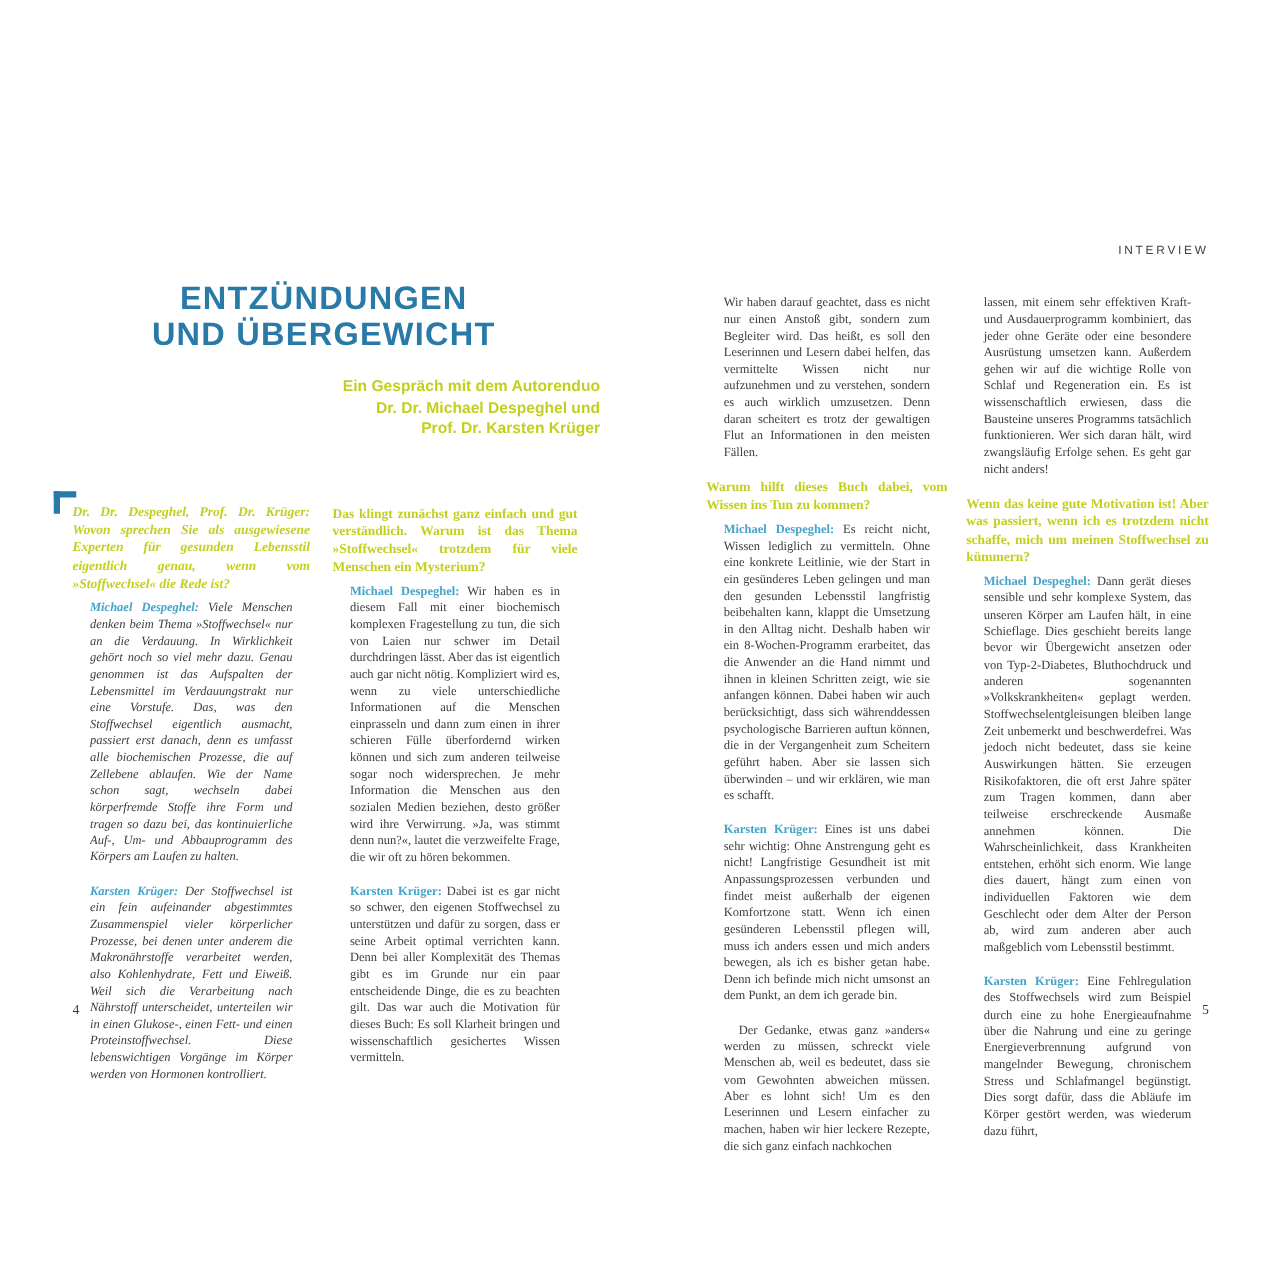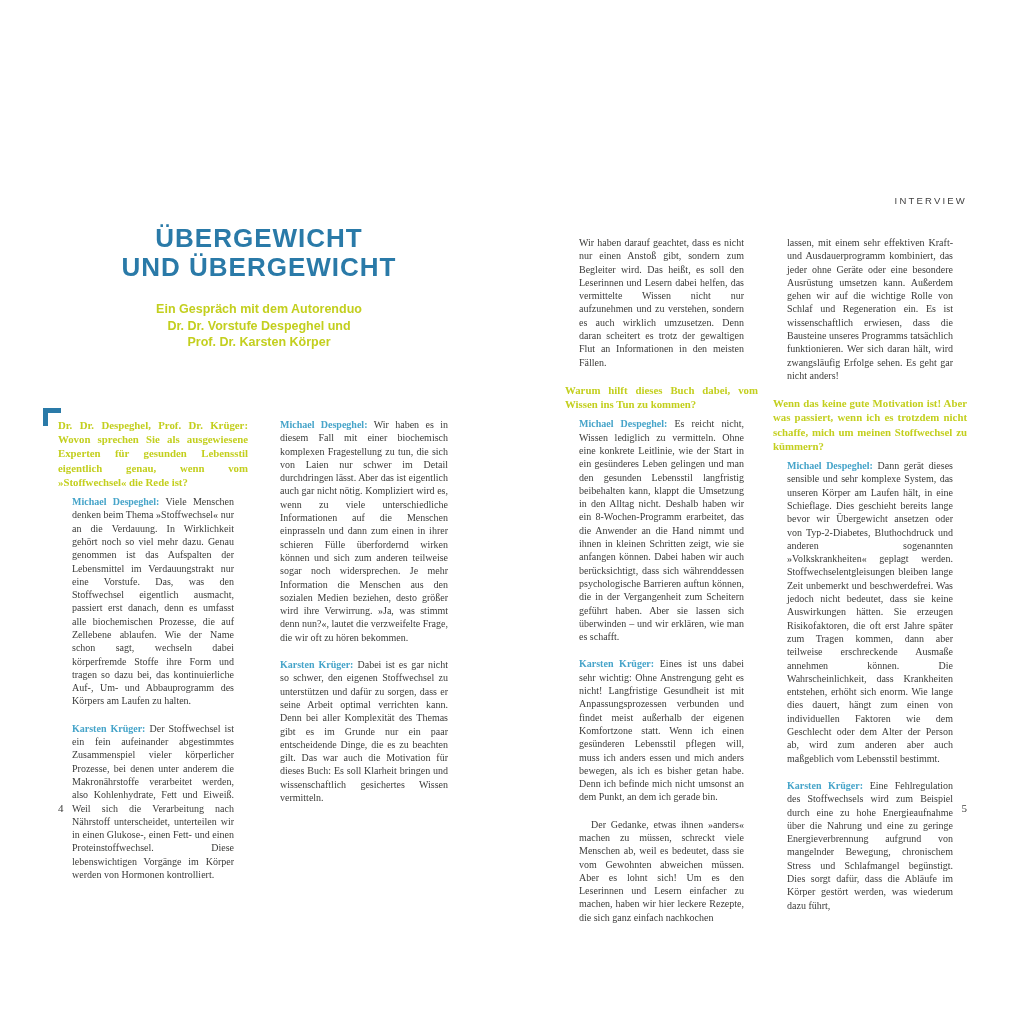--- a/index.html
+++ b/index.html
@@ -21,35 +21,35 @@
   }
   .title-block{position:absolute;left:38px;top:224px;width:442px;text-align:center;}
   .title{margin:0;}
   .title-line{
     display:block;font-family:"Liberation Sans", sans-serif;font-weight:bold;
     font-size:26px;line-height:29px;letter-spacing:1px;color:var(--title-teal);
   }
   .subtitle{margin-top:19px;}
   .subtitle-line{
     display:block;font-family:"Liberation Sans", sans-serif;
-    font-size:12.5px;line-height:16.5px;color:var(--question-green);font-weight:bold;
+    font-size:12.5px;line-height:16.5px;color:var(--question-green);font-weight:bold;text-align:right;
   }
   .col{position:absolute;font-size:10px;line-height:13.3px;}
   .col p{margin:14px;text-align:justify;hyphens:auto;}
   .q{
     font-weight:bold;color:var(--question-green);
     font-size:10.8px;line-height:14.2px;text-align:left;
     margin:13px 0 6px !important;
   }
   .col .q:first-child{margin-top:0 !important;}
   .para + .para{margin-top:13px;}
   .q + .para{margin-top:0;}
   .para.indent{margin-top:0;text-indent:12px;}
   .speaker{font-weight:bold;color:var(--speaker-blue);}
-  #col1{left:58px;top:408px;width:190px;}
+  #col1{left:58px;top:393px;width:190px;font-style:italic;}
   #col1 .q{margin-top:10px !important;}
   #col2{left:266px;top:404px;width:196px;}
   #col3{left:565px;top:222px;width:193px;}
   #col4{left:773px;top:222px;width:194px;}
   .bracket{
     position:absolute;left:-15px;top:0;width:13px;height:13px;
     border-top:5px solid var(--title-teal);border-left:5px solid var(--title-teal);
   }
   .pagenum{
     position:absolute;top:802px;font-size:11px;color:var(--body-text);
@@ -60,48 +60,49 @@
 </style>
 </head>
 <body>
 
 <div class="spread">
 
   <div class="header-label">INTERVIEW</div>
 
   <div class="title-block">
     <h1 class="title">
-      <span class="title-line">ÜBERGEWICHT</span>
+      <span class="title-line">ENTZÜNDUNGEN</span>
       <span class="title-line">UND ÜBERGEWICHT</span>
     </h1>
     <div class="subtitle">
       <span class="subtitle-line">Ein Gespräch mit dem Autorenduo</span>
-      <span class="subtitle-line">Dr. Dr. Vorstufe Despeghel und</span>
-      <span class="subtitle-line">Prof. Dr. Karsten Körper</span>
+      <span class="subtitle-line">Dr. Dr. Michael Despeghel und</span>
+      <span class="subtitle-line">Prof. Dr. Karsten Krüger</span>
     </div>
   </div>
 
   <div class="col" id="col1">
     <div class="bracket"></div>
     <p class="q">Dr. Dr. Despeghel, Prof. Dr. Krüger: Wovon sprechen Sie als ausgewiesene Experten für gesunden Lebensstil eigentlich genau, wenn vom »Stoffwechsel« die Rede ist?</p>
     <p class="para"><span class="speaker">Michael Despeghel:</span> <span>Viele Menschen denken beim Thema »Stoffwechsel« nur an die Verdauung. In Wirklichkeit gehört noch so viel mehr dazu. Genau genommen ist das Aufspalten der Lebensmittel im Verdauungstrakt nur eine Vorstufe. Das, was den Stoffwechsel eigentlich ausmacht, passiert erst danach, denn es umfasst alle biochemischen Prozesse, die auf Zellebene ablaufen. Wie der Name schon sagt, wechseln dabei körperfremde Stoffe ihre Form und tragen so dazu bei, das kontinuierliche Auf-, Um- und Abbauprogramm des Körpers am Laufen zu halten.</span></p>
     <p class="para"><span class="speaker">Karsten Krüger:</span> <span>Der Stoffwechsel ist ein fein aufeinander abgestimmtes Zusammenspiel vieler körperlicher Prozesse, bei denen unter anderem die Makronährstoffe verarbeitet werden, also Kohlenhydrate, Fett und Eiweiß. Weil sich die Verarbeitung nach Nährstoff unterscheidet, unterteilen wir in einen Glukose-, einen Fett- und einen Proteinstoffwechsel. Diese lebenswichtigen Vorgänge im Körper werden von Hormonen kontrolliert.</span></p>
   </div>
 
   <div class="col" id="col2">
+    <p class="q">Das klingt zunächst ganz einfach und gut verständlich. Warum ist das Thema »Stoffwechsel« trotzdem für viele Menschen ein Mysterium?</p>
     <p class="para"><span class="speaker">Michael Despeghel:</span> <span>Wir haben es in diesem Fall mit einer biochemisch komplexen Fragestellung zu tun, die sich von Laien nur schwer im Detail durchdringen lässt. Aber das ist eigentlich auch gar nicht nötig. Kompliziert wird es, wenn zu viele unterschiedliche Informationen auf die Menschen einprasseln und dann zum einen in ihrer schieren Fülle überfordernd wirken können und sich zum anderen teilweise sogar noch widersprechen. Je mehr Information die Menschen aus den sozialen Medien beziehen, desto größer wird ihre Verwirrung. »Ja, was stimmt denn nun?«, lautet die verzweifelte Frage, die wir oft zu hören bekommen.</span></p>
     <p class="para"><span class="speaker">Karsten Krüger:</span> <span>Dabei ist es gar nicht so schwer, den eigenen Stoffwechsel zu unterstützen und dafür zu sorgen, dass er seine Arbeit optimal verrichten kann. Denn bei aller Komplexität des Themas gibt es im Grunde nur ein paar entscheidende Dinge, die es zu beachten gilt. Das war auch die Motivation für dieses Buch: Es soll Klarheit bringen und wissenschaftlich gesichertes Wissen vermitteln.</span></p>
   </div>
 
   <div class="col" id="col3">
     <p class="para">Wir haben darauf geachtet, dass es nicht nur einen Anstoß gibt, sondern zum Begleiter wird. Das heißt, es soll den Leserinnen und Lesern dabei helfen, das vermittelte Wissen nicht nur aufzunehmen und zu verstehen, sondern es auch wirklich umzusetzen. Denn daran scheitert es trotz der gewaltigen Flut an Informationen in den meisten Fällen.</p>
     <p class="q">Warum hilft dieses Buch dabei, vom Wissen ins Tun zu kommen?</p>
     <p class="para"><span class="speaker">Michael Despeghel:</span> <span>Es reicht nicht, Wissen lediglich zu vermitteln. Ohne eine konkrete Leitlinie, wie der Start in ein gesünderes Leben gelingen und man den gesunden Lebensstil langfristig beibehalten kann, klappt die Umsetzung in den Alltag nicht. Deshalb haben wir ein 8-Wochen-Programm erarbeitet, das die Anwender an die Hand nimmt und ihnen in kleinen Schritten zeigt, wie sie anfangen können. Dabei haben wir auch berücksichtigt, dass sich währenddessen psychologische Barrieren auftun können, die in der Vergangenheit zum Scheitern geführt haben. Aber sie lassen sich überwinden – und wir erklären, wie man es schafft.</span></p>
     <p class="para"><span class="speaker">Karsten Krüger:</span> <span>Eines ist uns dabei sehr wichtig: Ohne Anstrengung geht es nicht! Langfristige Gesundheit ist mit Anpassungsprozessen verbunden und findet meist außerhalb der eigenen Komfortzone statt. Wenn ich einen gesünderen Lebensstil pflegen will, muss ich anders essen und mich anders bewegen, als ich es bisher getan habe. Denn ich befinde mich nicht umsonst an dem Punkt, an dem ich gerade bin.</span></p>
-    <p class="para indent">Der Gedanke, etwas ihnen »anders« machen zu müssen, schreckt viele Menschen ab, weil es bedeutet, dass sie vom Gewohnten abweichen müssen. Aber es lohnt sich! Um es den Leserinnen und Lesern einfacher zu machen, haben wir hier leckere Rezepte, die sich ganz einfach nachkochen</p>
+    <p class="para indent">Der Gedanke, etwas ganz »anders« werden zu müssen, schreckt viele Menschen ab, weil es bedeutet, dass sie vom Gewohnten abweichen müssen. Aber es lohnt sich! Um es den Leserinnen und Lesern einfacher zu machen, haben wir hier leckere Rezepte, die sich ganz einfach nachkochen</p>
   </div>
 
   <div class="col" id="col4">
     <p class="para">lassen, mit einem sehr effektiven Kraft- und Ausdauerprogramm kombiniert, das jeder ohne Geräte oder eine besondere Ausrüstung umsetzen kann. Außerdem gehen wir auf die wichtige Rolle von Schlaf und Regeneration ein. Es ist wissenschaftlich erwiesen, dass die Bausteine unseres Programms tatsächlich funktionieren. Wer sich daran hält, wird zwangsläufig Erfolge sehen. Es geht gar nicht anders!</p>
     <p class="q">Wenn das keine gute Motivation ist! Aber was passiert, wenn ich es trotzdem nicht schaffe, mich um meinen Stoffwechsel zu kümmern?</p>
     <p class="para"><span class="speaker">Michael Despeghel:</span> <span>Dann gerät dieses sensible und sehr komplexe System, das unseren Körper am Laufen hält, in eine Schieflage. Dies geschieht bereits lange bevor wir Übergewicht ansetzen oder von Typ-2-Diabetes, Bluthochdruck und anderen sogenannten »Volkskrankheiten« geplagt werden. Stoffwechselentgleisungen bleiben lange Zeit unbemerkt und beschwerdefrei. Was jedoch nicht bedeutet, dass sie keine Auswirkungen hätten. Sie erzeugen Risikofaktoren, die oft erst Jahre später zum Tragen kommen, dann aber teilweise erschreckende Ausmaße annehmen können. Die Wahrscheinlichkeit, dass Krankheiten entstehen, erhöht sich enorm. Wie lange dies dauert, hängt zum einen von individuellen Faktoren wie dem Geschlecht oder dem Alter der Person ab, wird zum anderen aber auch maßgeblich vom Lebensstil bestimmt.</span></p>
     <p class="para"><span class="speaker">Karsten Krüger:</span> <span>Eine Fehlregulation des Stoffwechsels wird zum Beispiel durch eine zu hohe Energieaufnahme über die Nahrung und eine zu geringe Energieverbrennung aufgrund von mangelnder Bewegung, chronischem Stress und Schlafmangel begünstigt. Dies sorgt dafür, dass die Abläufe im Körper gestört werden, was wiederum dazu führt,</span></p>
   </div>
 
   <div class="pagenum" id="pn-left">4</div>

